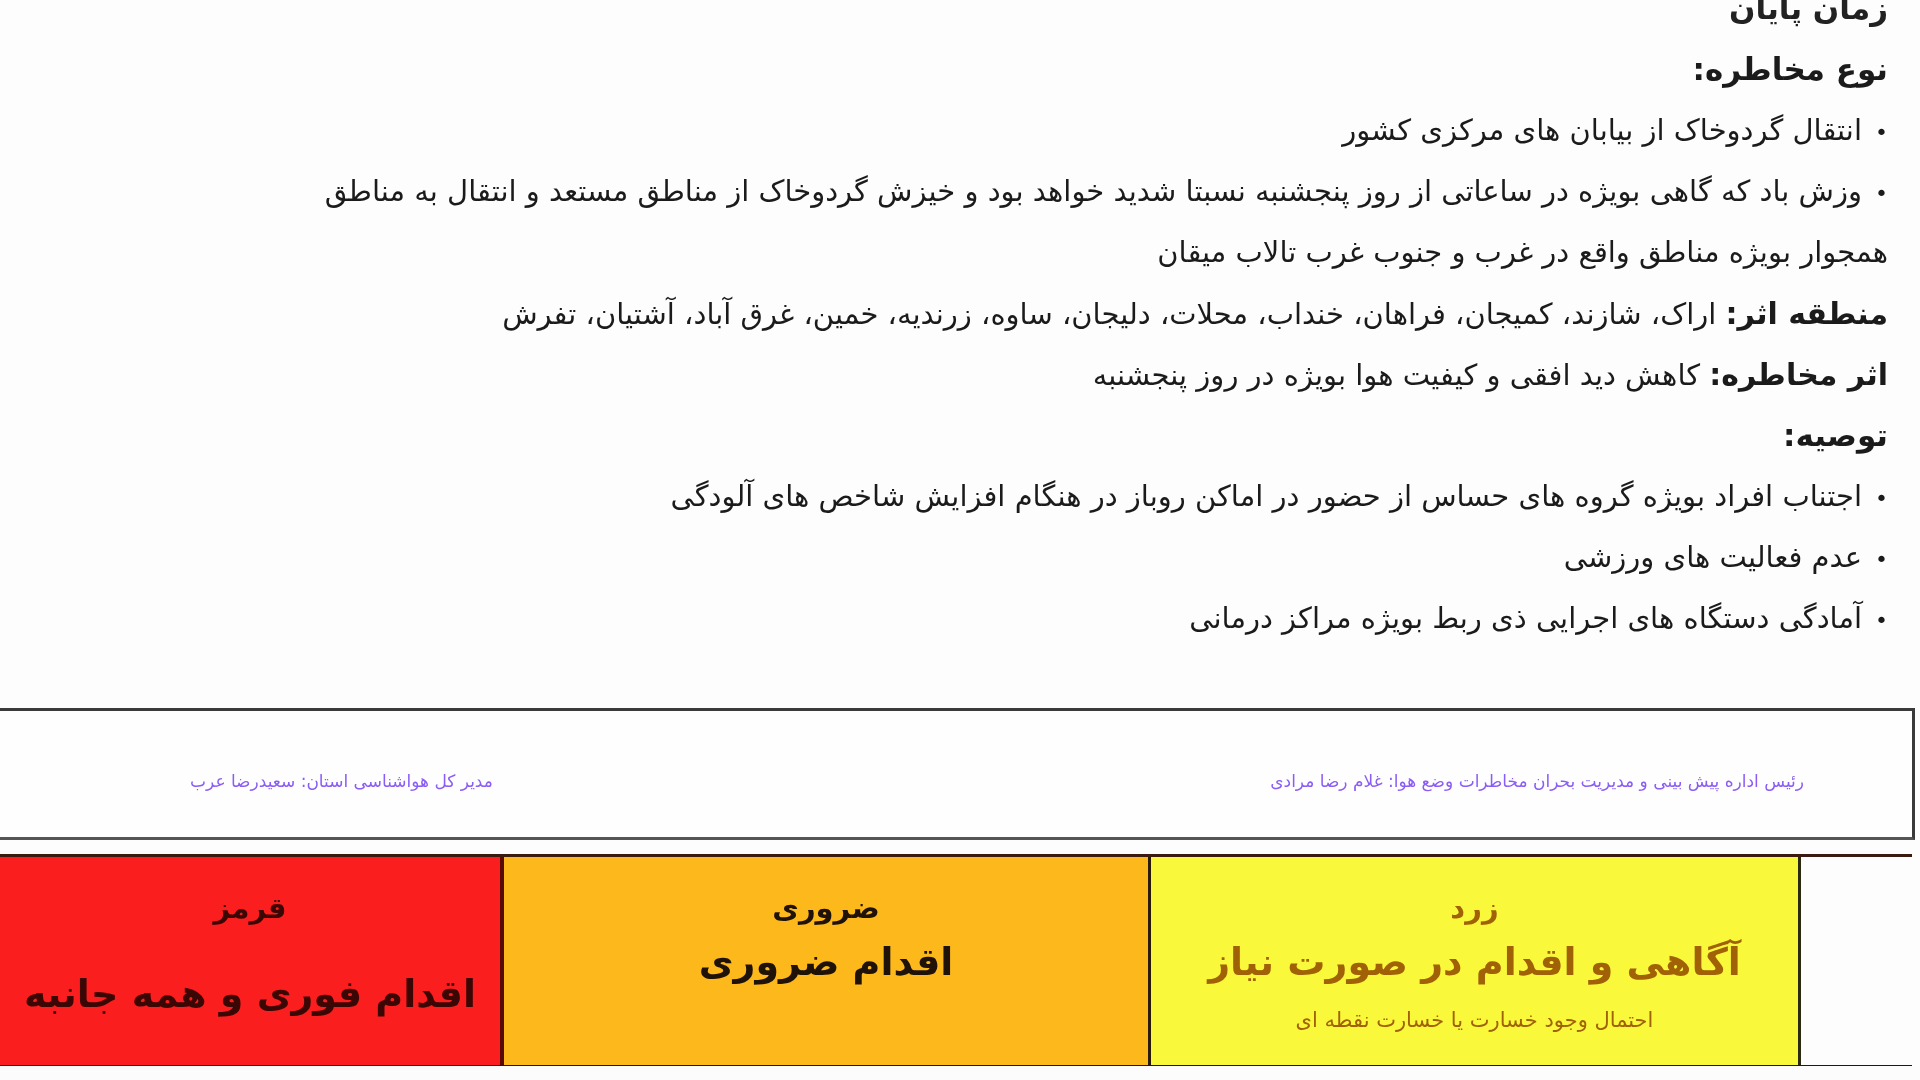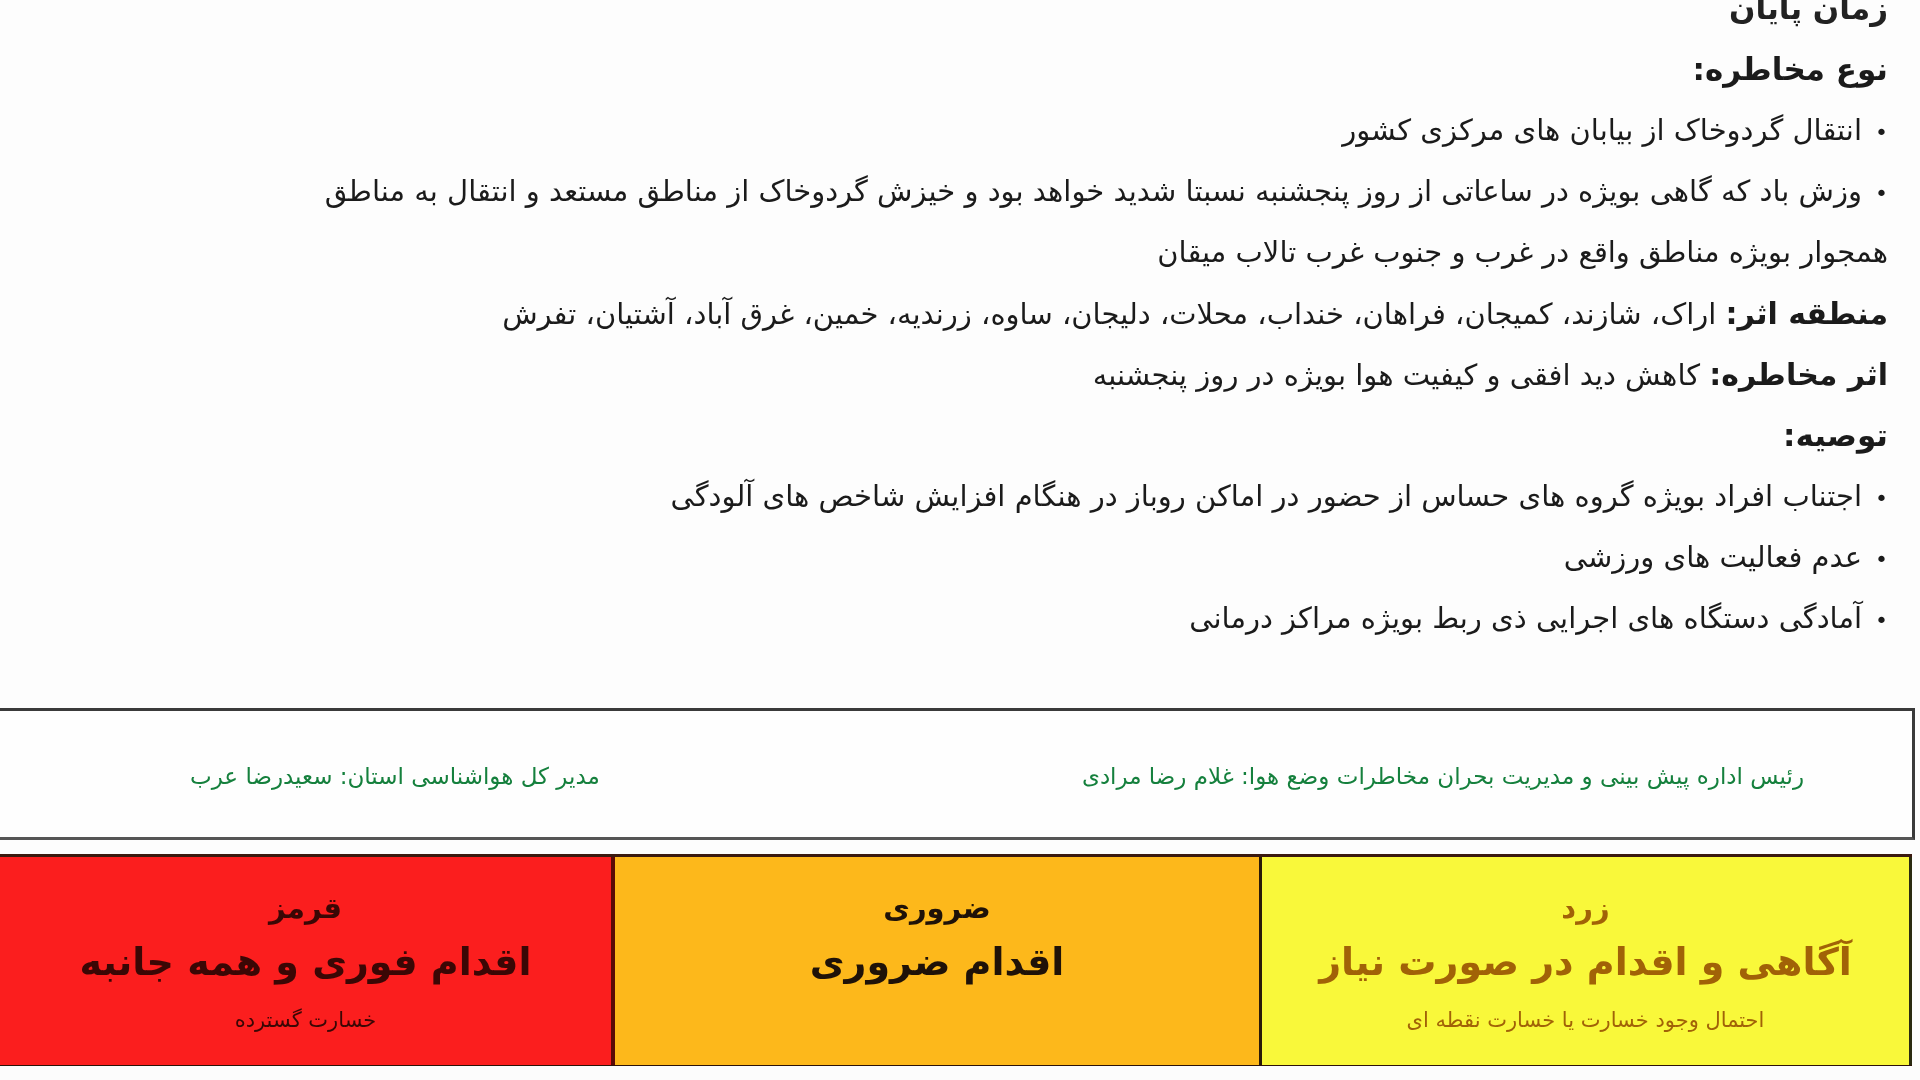--- a/index.html
+++ b/index.html
@@ -26,38 +26,38 @@
   .label { font-weight: bold; font-size: 30px; }
   .cont { padding-right: 0; }
 
   .sig-box {
     position: absolute; left: 0; top: 708px; width: 1912px; height: 126px;
     border-top: 3px solid #3a3a3a; border-bottom: 3px solid #555;
     border-right: 3px solid #3a3a3a;
     background: #fefefe;
   }
   .sig {
-    position: absolute; top: 52px; font-size: 23px; direction: rtl; white-space: nowrap; color: #15803d;
+    position: absolute; top: 60px; font-size: 17px; direction: rtl; white-space: nowrap; color: #8b5cf6;
   }
   .sig-right { right: 108px; }
   .sig-left { left: 190px; }
 
   .legend {
     position: absolute; left: 0; top: 854px; width: 1912px; height: 208px;
     display: flex; flex-direction: row;
     border-top: 3px solid #3b1a10; border-bottom: 4px solid #2c1208;
   }
   .cell {
     height: 100%; display: flex; flex-direction: column; align-items: center;
     justify-content: flex-start; direction: rtl; box-sizing: border-box;
   }
   .cell .c-title { font-weight: bold; font-size: 29px; margin-top: 26px; height: 50px; line-height: 50px; }
   .cell .c-action { font-weight: bold; font-size: 38px; height: 58px; line-height: 58px; }
   .cell .c-desc { font-size: 21px; height: 58px; line-height: 58px; }
-  .cell-red { width: 615px; background: #fb1e1e; border-right: 4px solid #5a0a06; color: #3a0705; }
+  .cell-red { width: 504px; background: #fb1e1e; border-right: 4px solid #5a0a06; color: #3a0705; gap: 32px; }
   .cell-orange { width: 647px; background: #fdb81b; border-right: 3px solid #2a1a08; color: #1f1208; }
   .cell-yellow { width: 650px; background: #f9f83a; border-right: 3px solid #2a2a10; color: #a16207; }
   .bottom-strip { position: absolute; left: 0; top: 1066px; width: 1920px; height: 14px; background: #fcfcfc; }
 </style>
 </head>
 <body>
 
 <div class="doc">
 
   <div class="text-block">

